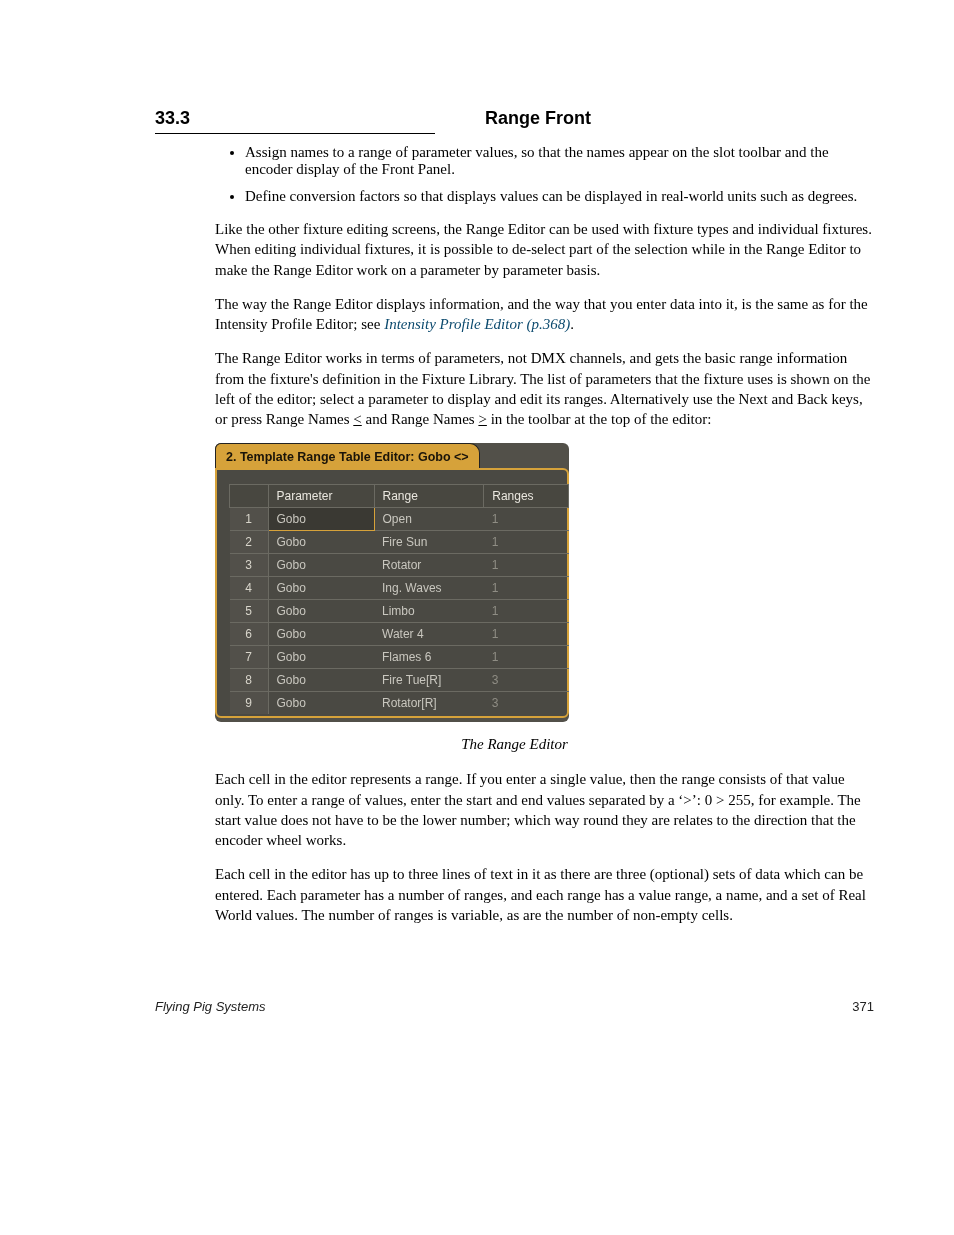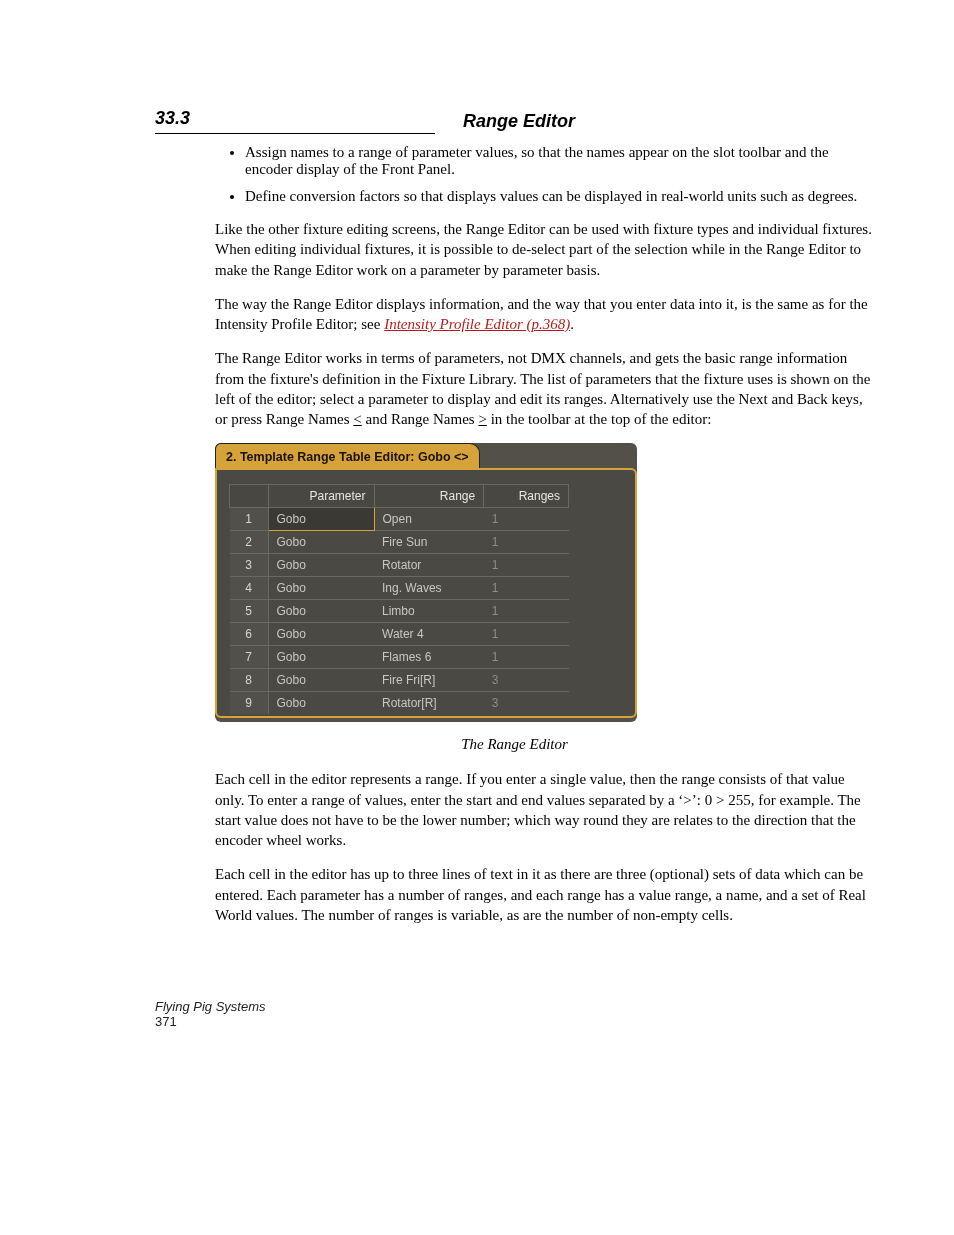--- a/index.html
+++ b/index.html
@@ -18,60 +18,58 @@
     font-weight: bold;
     font-size: 18px;
   }
   .sec-title {
     font-family: Arial, Helvetica, sans-serif;
     font-weight: bold;
     font-size: 18px;
   }
   .sec-row {
     display: flex;
-    gap: 28px;
-    align-items: center;
+    gap: 50px;
+    align-items: flex-start;
     margin-top: 48px;
-    font-style: italic;
   }
   .rule {
     border-bottom: 1.5px solid #000;
     margin-top: 4px;
     margin-bottom: 0;
   }
   .body-text {
     margin: 14px 0 14px 60px;
     line-height: 1.35;
   }
   ul.bullets {
     margin: 10px 0 10px 60px;
     padding-left: 30px;
   }
   ul.bullets li {
     margin: 10px 0;
   }
   .link {
-    color: #b91c1c;
-    text-decoration: underline;
+    color: #0c4a6e;
     cursor: pointer;
   }
   .italic { font-style: italic; }
   .bold { font-weight: normal; }
   .centered {
     text-align: center;
     margin: 10px 0 16px 0;
   }
   .underline-char {
     text-decoration: underline;
   }
 
   
   .editor-wrap {
     margin: 14px 0 14px 60px;
-    width: 422px;
+    width: 354px;
     background: #525049;
     border-radius: 6px;
     padding-bottom: 4px;
   }
   .tab-bar {
     display: flex;
   }
   .tab {
     background: #d6a23a;
     color: #1a1409;
@@ -95,21 +93,21 @@
   table.editor {
     border-collapse: collapse;
     font-family: Verdana, Arial, sans-serif;
     font-size: 12px;
     color: #e6e4dd;
     width: 340px;
   }
   table.editor th {
     font-weight: normal;
     color: #eae7df;
-    text-align: right;
+    text-align: left;
     padding: 4px 8px;
     border: 1px solid #6b6a62;
     background: #484740;
     font-size: 12px;
   }
   table.editor td {
     padding: 4px 8px;
     border-top: 1px solid #6b6a62;
     color: #c9c7bf;
     font-size: 12px;
@@ -136,21 +134,21 @@
 </head>
 <body>
 
 <div class="page">
 
   <div class="sec-row">
     <div>
       <span class="sec-num">33.3</span>
       <div class="rule" style="width:280px;"></div>
     </div>
-    <div class="sec-title">Range Editor</div>
+    <div class="sec-title">Range Front</div>
   </div>
 
 
   <ul class="bullets">
     <li>Assign names to a range of parameter values, so that the names appear on the slot toolbar and the encoder display of the Front Panel.</li>
     <li>Define conversion factors so that displays values can be displayed in real-world units such as degrees.</li>
   </ul>
 
   <p class="body-text">Like the other fixture editing screens, the Range Editor can be used with fixture types and individual fixtures. When editing individual fixtures, it is possible to de-select part of the selection while in the Range Editor to make the Range Editor work on a parameter by parameter basis.</p>
 
@@ -215,21 +213,21 @@
             </tr>
             <tr>
               <td class="rownum">7</td>
               <td>Gobo</td>
               <td>Flames 6</td>
               <td class="rangescol">1</td>
             </tr>
             <tr>
               <td class="rownum">8</td>
               <td>Gobo</td>
-              <td>Fire Fri[R]</td>
+              <td>Fire Tue[R]</td>
               <td class="rangescol">3</td>
             </tr>
             <tr>
               <td class="rownum">9</td>
               <td>Gobo</td>
               <td>Rotator[R]</td>
               <td class="rangescol">3</td>
             </tr>
           </tbody>
       </table>
@@ -237,18 +235,18 @@
   </div>
 
   <p class="centered italic">The Range Editor</p>
 
   <p class="body-text">Each cell in the editor represents a range. If you enter a single value, then the range consists of that value only. To enter a range of values, enter the start and end values separated by a ‘&gt;’: 0 &gt; 255, for example. The start value does not have to be the lower number; which way round they are relates to the direction that the encoder wheel works.</p>
 
   <p class="body-text">Each cell in the editor has up to three lines of text in it as there are three (optional) sets of data which can be entered. Each parameter has a number of ranges, and each range has a value range, a name, and a set of Real World values. The number of ranges is variable, as are the number of non-empty cells.</p>
 
   <div style="height:60px;"></div>
 
-  <div style="display:flex; justify-content:space-between; margin:0 0 0 0; font-style:italic; font-family:Arial,Helvetica,sans-serif; font-size:13px; color:#222;flex-direction:column;">
+  <div style="display:flex; justify-content:space-between; margin:0 0 0 0; font-style:italic; font-family:Arial,Helvetica,sans-serif; font-size:13px; color:#222;">
     <span>Flying Pig Systems</span>
     <span class="bold" style="font-style:normal;">371</span>
   </div>
 
 </div>
 
 </body></html>

